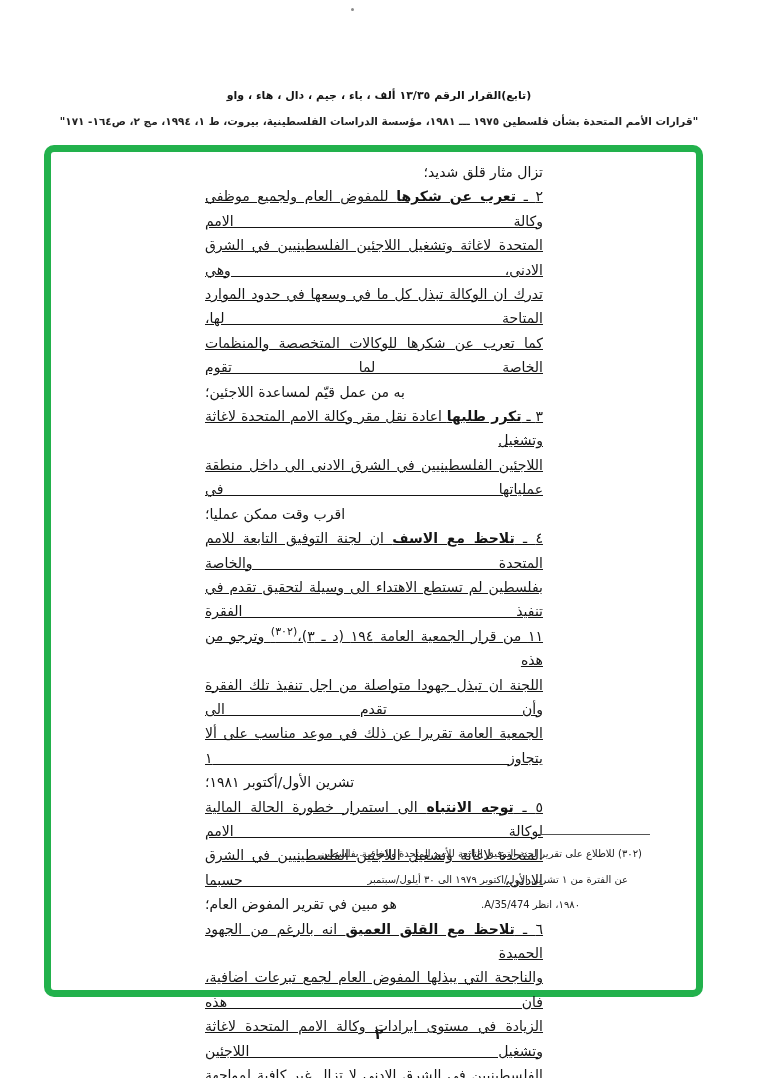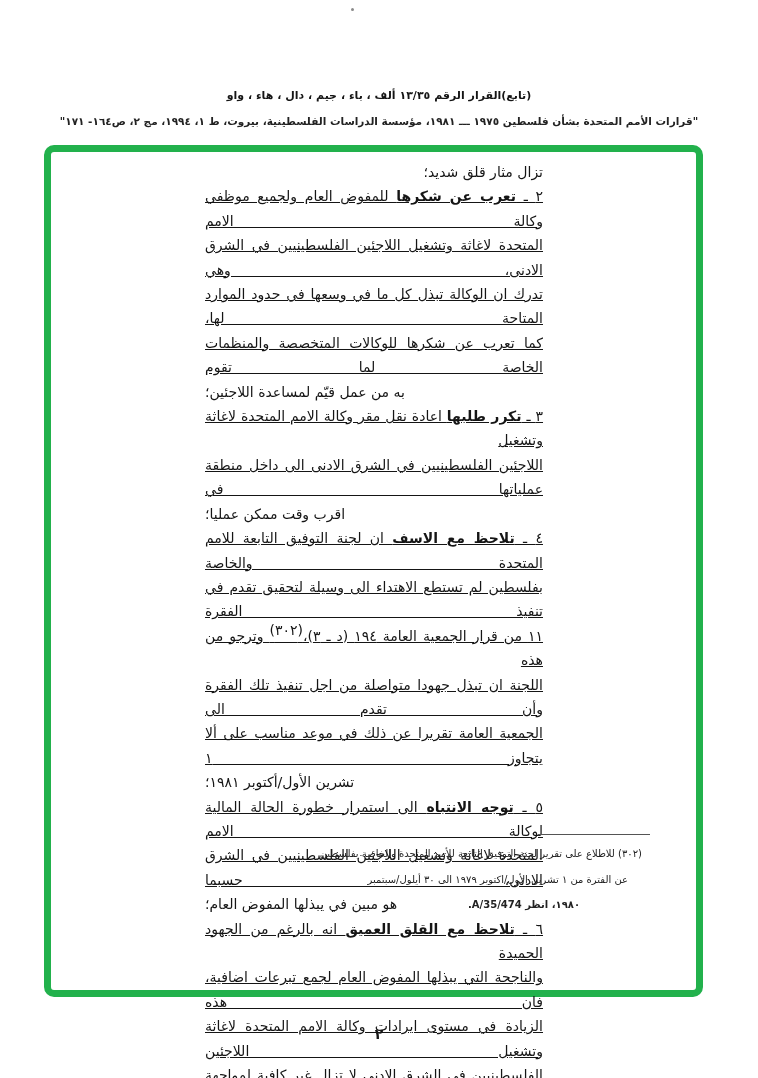--- a/index.html
+++ b/index.html
@@ -22,21 +22,21 @@
   }
   .body-col{
     position:absolute;left:205px;top:160px;width:338px;direction:rtl;
     font-size:14px;line-height:24.4px;
   }
   .bline{white-space:nowrap;}
   .bline.justify{text-align:justify;text-align-last:justify;white-space:normal;text-decoration:underline;}
   .bline.right{text-align:right;}
   .bline.indent{text-align:left;padding-right:24px;}
   .bline .b{font-weight:bold;}
-  .bline sup{font-size:14px;vertical-align:super;line-height:0;}
+  .bline sup{font-size:11px;vertical-align:super;line-height:0;}
   .footnote{
     position:absolute;left:308px;width:334px;top:834px;direction:rtl;
     font-size:10px;line-height:25.5px;color:#222;
   }
   .fn-sep{width:112px;height:0;border-top:1.5px solid #555;margin-bottom:6px;margin-right:-8px;}
   .fn-line{text-align:right;white-space:nowrap;}
   .page-num{
     position:absolute;top:1026px;left:0;right:0;text-align:center;
     font-weight:bold;font-size:14px;
   }
@@ -62,29 +62,29 @@
     <div class="bline justify"><span>اللاجئين الفلسطينيين في الشرق الادنى الى داخل منطقة عملياتها في</span></div>
     <div class="bline indent"><span>اقرب وقت ممكن عمليا؛</span></div>
     <div class="bline justify"><span>٤ ـ </span><span class="b">تلاحظ مع الاسف</span><span> ان لجنة التوفيق التابعة للامم المتحدة والخاصة</span></div>
     <div class="bline justify"><span>بفلسطين لم تستطع الاهتداء الى وسيلة لتحقيق تقدم في تنفيذ الفقرة</span></div>
     <div class="bline justify"><span>١١ من قرار الجمعية العامة ١٩٤ (د ـ ٣)،</span><sup>(٣٠٢)</sup><span> وترجو من هذه</span></div>
     <div class="bline justify"><span>اللجنة ان تبذل جهودا متواصلة من اجل تنفيذ تلك الفقرة وأن تقدم الى</span></div>
     <div class="bline justify"><span>الجمعية العامة تقريرا عن ذلك في موعد مناسب على ألا يتجاوز ١</span></div>
     <div class="bline indent"><span>تشرين الأول/أكتوبر ١٩٨١؛</span></div>
     <div class="bline justify"><span>٥ ـ </span><span class="b">توجه الانتباه</span><span> الى استمرار خطورة الحالة المالية لوكالة الامم</span></div>
     <div class="bline justify"><span>المتحدة لاغاثة وتشغيل اللاجئين الفلسطينيين في الشرق الادنى، حسبما</span></div>
-    <div class="bline indent"><span>هو مبين في يبذلها المفوض العام؛</span></div>
+    <div class="bline indent"><span>هو مبين في تقرير المفوض العام؛</span></div>
     <div class="bline justify"><span>٦ ـ </span><span class="b">تلاحظ مع القلق العميق</span><span> انه بالرغم من الجهود الحميدة</span></div>
     <div class="bline justify"><span>والناجحة التي يبذلها المفوض العام لجمع تبرعات اضافية، فان هذه</span></div>
     <div class="bline justify"><span>الزيادة في مستوى ايرادات وكالة الامم المتحدة لاغاثة وتشغيل اللاجئين</span></div>
     <div class="bline justify"><span>الفلسطينيين في الشرق الادنى لا تزال غير كافية لمواجهة المتطلبات</span></div>
   </div>
 
 <div class="footnote">
   <div class="fn-sep"></div>
   <div id="fn-lines">
       <div class="fn-line" style="padding-right: 0px;">(٣٠٢) للاطلاع على تقرير لجنة التوفيق التابعة للأمم المتحدة والخاصة بفلسطين</div>
       <div class="fn-line" style="padding-right: 14px;">عن الفترة من ١ تشرين الأول/اكتوبر ١٩٧٩ الى ٣٠ أيلول/سبتمبر</div>
-      <div class="fn-line" style="padding-right: 62px; font-weight: bold;">١٩٨٠، انظر A/35/474.</div>
+      <div class="fn-line" style="padding-right: 62px;">١٩٨٠، انظر A/35/474.</div>
     </div>
 </div>
 
 <div class="page-num">٢</div>
 
 </body></html>

